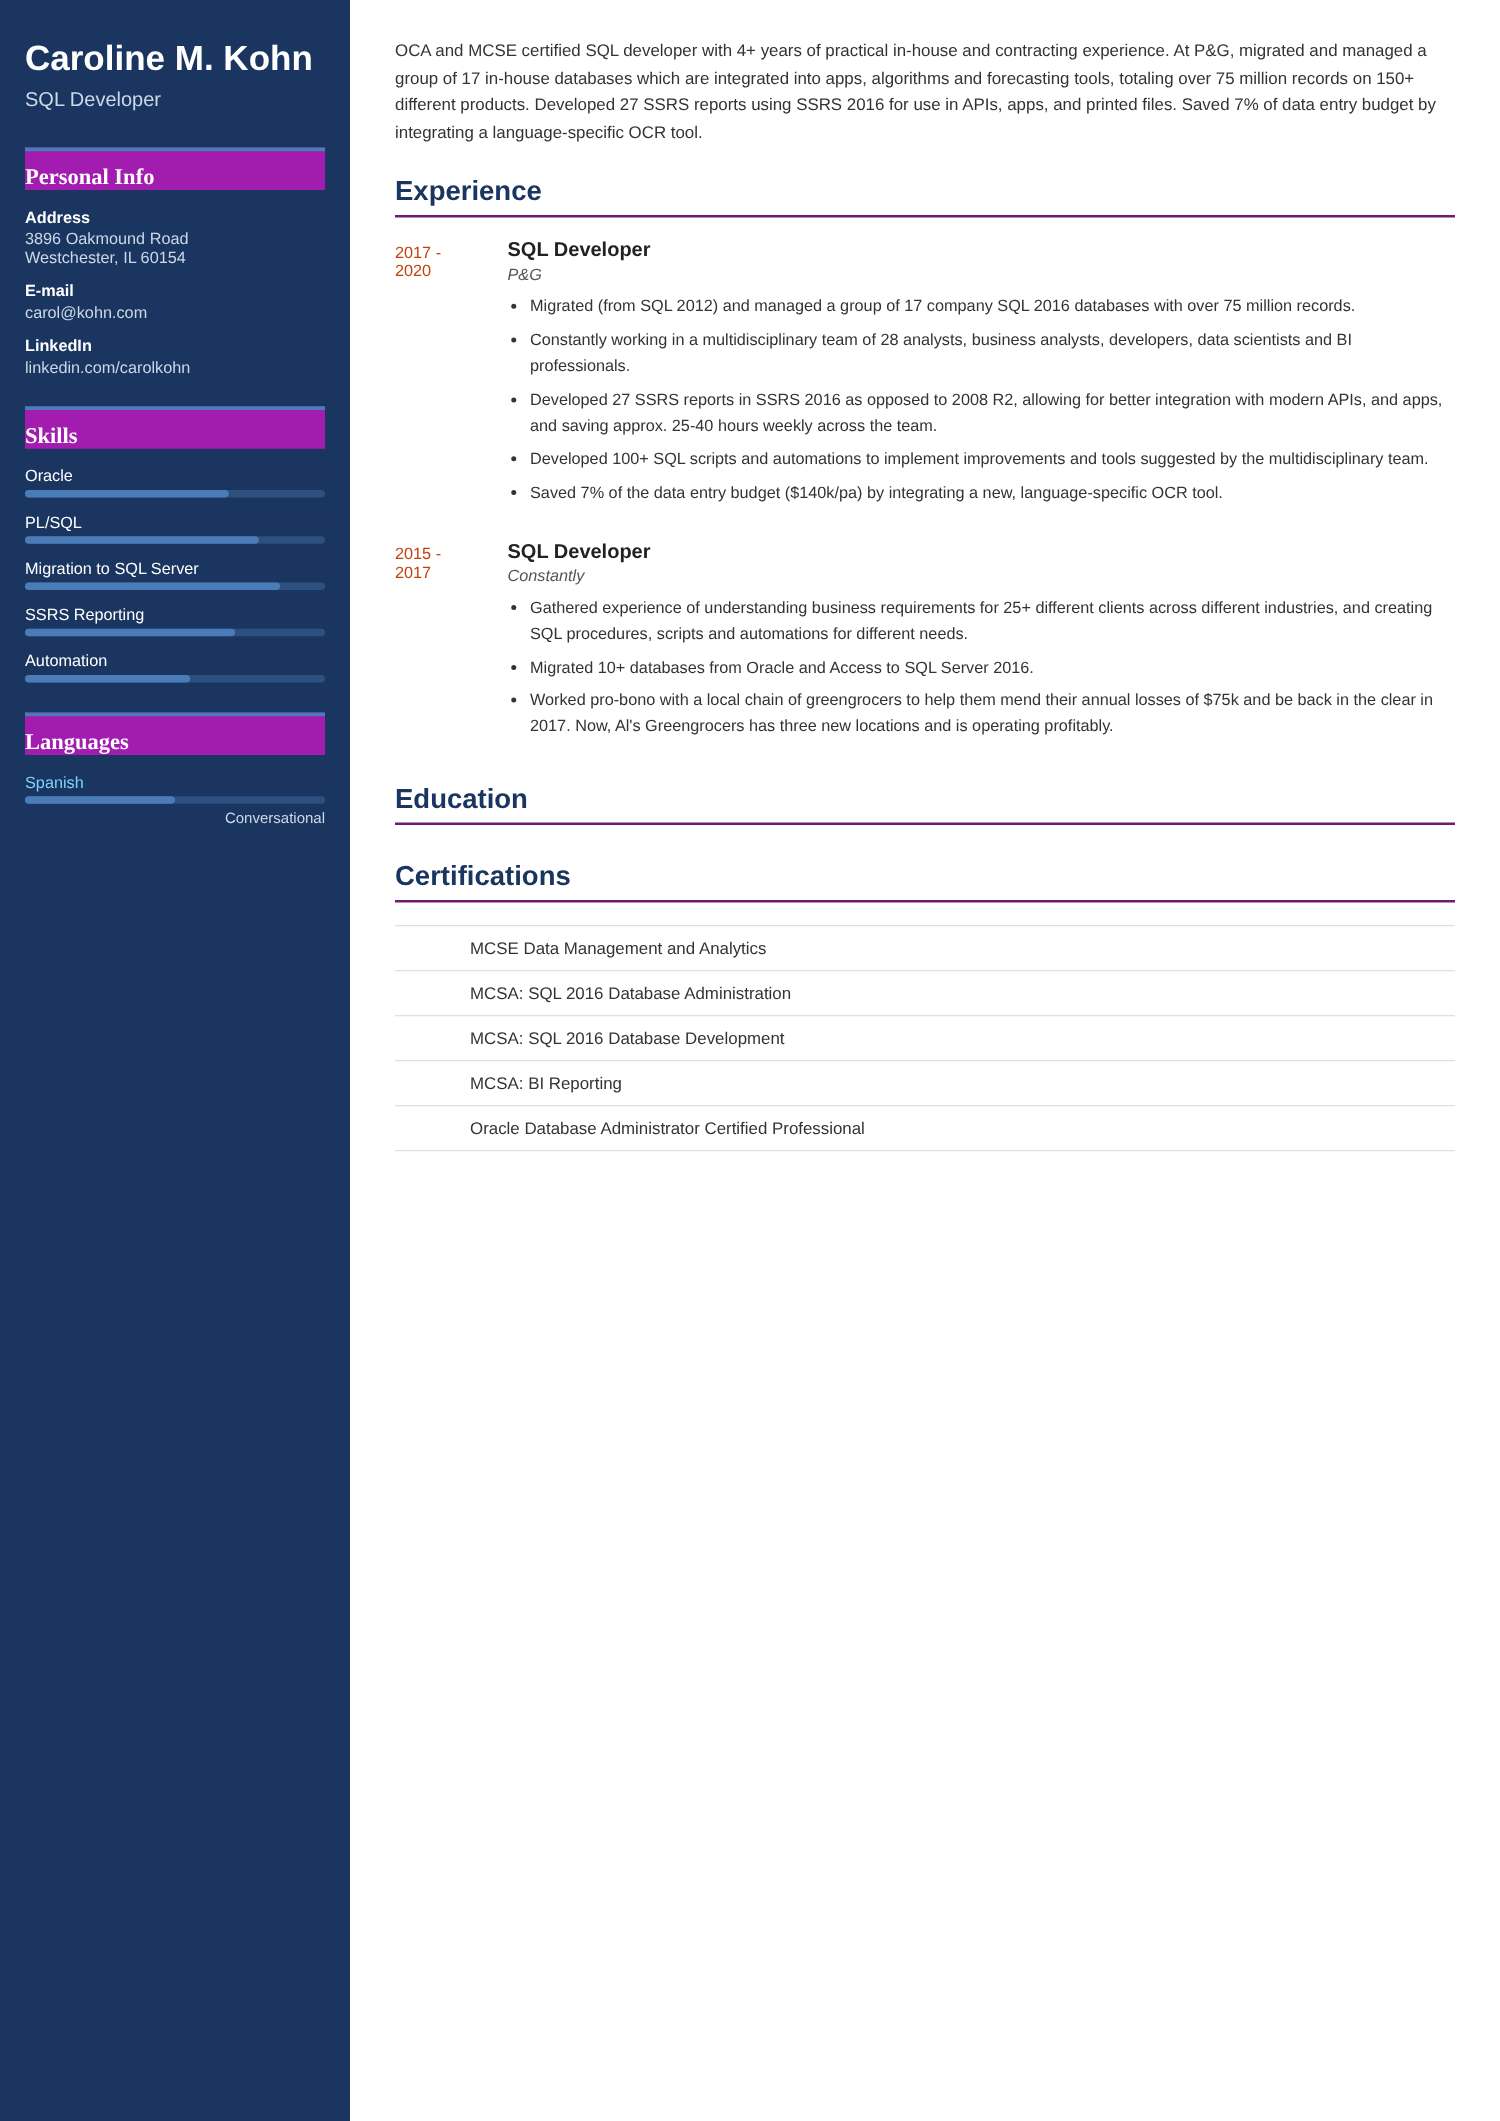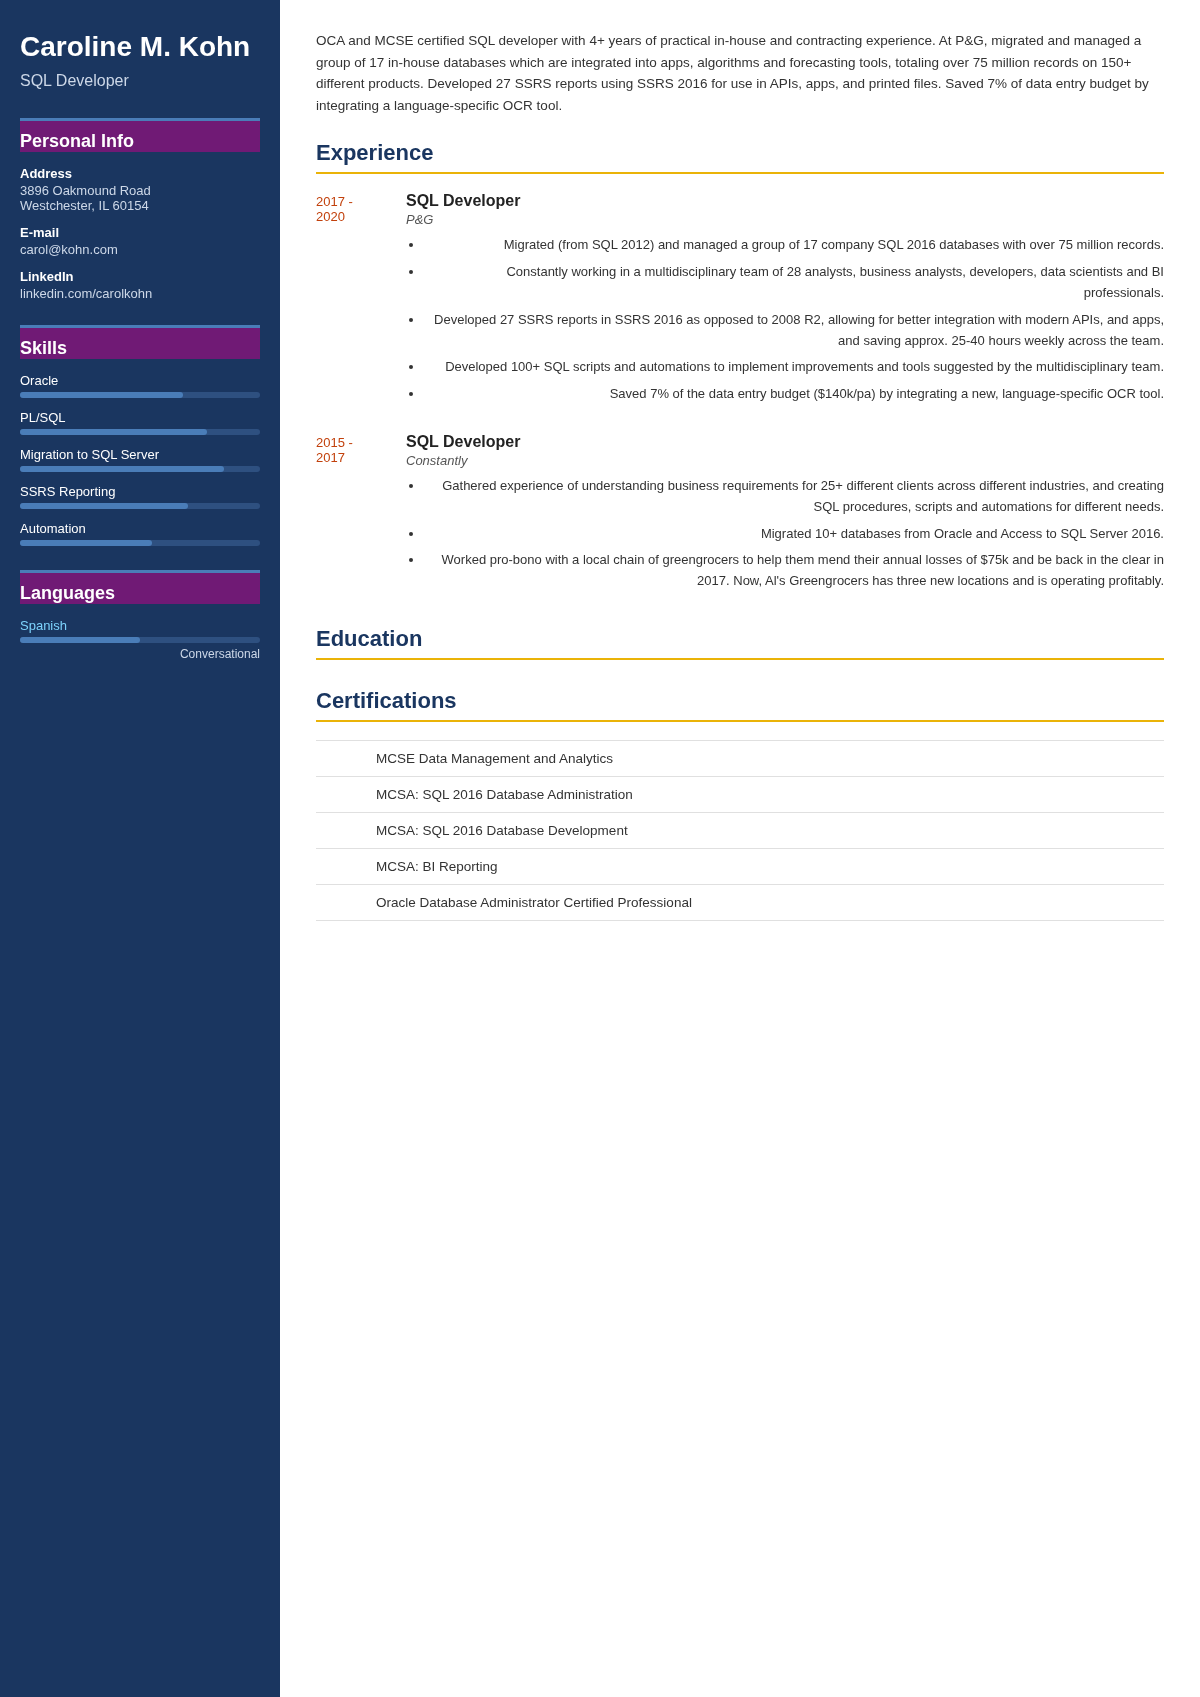--- a/index.html
+++ b/index.html
@@ -33,25 +33,26 @@
     }
     .sidebar-title {
       font-size: 16px;
       color: #cdd8e8;
       margin-bottom: 28px;
     }
     .sidebar-section-title {
       font-size: 18px;
       font-weight: 700;
       color: #fff;
-      background-color: #701a75;
+      background-color: #a21caf;
       border-top: 3px solid #4a7db8;
       padding-top: 10px;
       margin-bottom: 14px;
       margin-top: 24px;
+      font-family: Liberation Serif, serif;
     }
     .sidebar-field-label {
       font-weight: 700;
       color: #fff;
       font-size: 13px;
       margin-bottom: 2px;
     }
     .sidebar-field-value {
       color: #cdd8e8;
       font-size: 13px;
@@ -108,21 +109,21 @@
     .summary-text {
       font-size: 13.5px;
       color: #333;
       line-height: 1.6;
       margin-bottom: 24px;
     }
     .section-title {
       font-size: 22px;
       font-weight: 700;
       color: #1a3660;
-      border-bottom: 2px solid #eab308;
+      border-bottom: 2px solid #701a75;
       padding-bottom: 6px;
       margin-bottom: 18px;
     }
     .section {
       margin-bottom: 28px;
     }
     .experience-entry {
       display: flex;
       margin-bottom: 22px;
     }
@@ -149,21 +150,20 @@
       margin-bottom: 8px;
     }
     .entry-bullets {
       padding-left: 18px;
     }
     .entry-bullets li {
       font-size: 13px;
       color: #333;
       line-height: 1.6;
       margin-bottom: 6px;
-      text-align: right;
     }
     .entry-detail {
       font-size: 13px;
       color: #333;
       margin-top: 4px;
     }
     .cert-list {
       list-style: none;
       padding-left: 0;
     }

